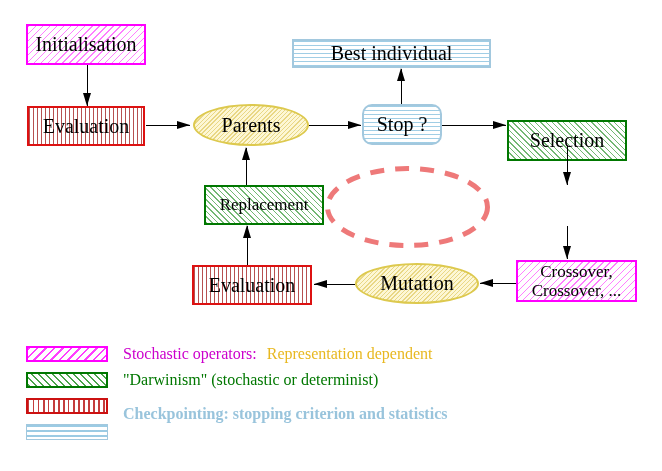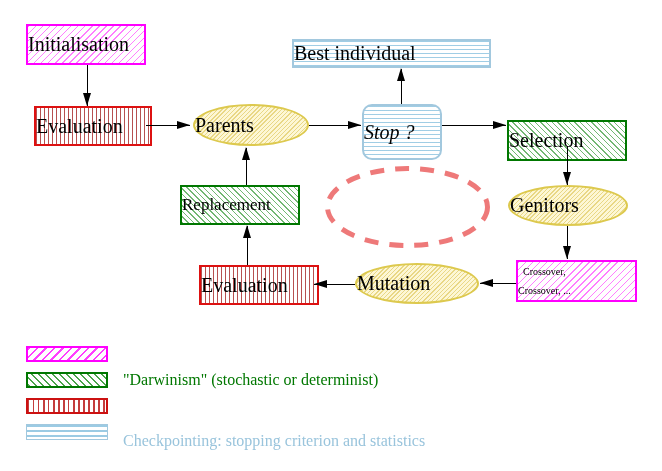--- a/index.html
+++ b/index.html
@@ -8,20 +8,21 @@
     width: 662px;
     height: 471px;
     background: #ffffff;
     font-family: "Liberation Serif", "DejaVu Serif", serif;
     overflow: hidden;
   }
   .node {
     position: absolute;
     display: flex;
     align-items: center;
+    justify-content: center;
     box-sizing: border-box;
     color: #000;
     text-align: center;
     white-space: nowrap;
   }
   .f20 { font-size: 20px; }
   .f17 { font-size: 17px; }
 
   .hatch-magenta {
     border: 2px solid #ff00ff;
@@ -29,21 +30,20 @@
     background-image: repeating-linear-gradient(135deg,
       rgba(255,0,255,0.50) 0px, rgba(255,0,255,0.50) 1px,
       transparent 1px, transparent 5px);
   }
   .stripe-red {
     border: 2px solid #dd1111;
     background-color: #fff;
     background-image: repeating-linear-gradient(90deg,
       rgba(170,50,50,0.85) 0px, rgba(170,50,50,0.85) 1px,
       transparent 1px, transparent 4px);
-    margin-left: 7px;
   }
   .hatch-green {
     border: 2px solid #007700;
     background-color: #fff;
     background-image: repeating-linear-gradient(45deg,
       rgba(0,125,0,0.55) 0px, rgba(0,125,0,0.55) 1px,
       transparent 1px, transparent 4px);
   }
   .stripe-cyan {
     border: 2px solid #a2c8de;
@@ -69,21 +69,21 @@
   .ah-left  { border-top: 4px solid transparent; border-bottom: 4px solid transparent; border-right: 13px solid #000; }
   .ah-up    { border-left: 4px solid transparent; border-right: 4px solid transparent; border-bottom: 13px solid #000; }
   .ah-down  { border-left: 4px solid transparent; border-right: 4px solid transparent; border-top: 13px solid #000; }
 
   .gen-text {
     position: absolute;
     color: #e87878;
     font-size: 22px;
     display: flex; align-items: center; justify-content: center;
   }
-  .two-line { line-height: 19px; font-size: 10px; white-space: nowrap; }
+  .two-line { line-height: 19px; font-size: 17px; white-space: nowrap; }
 
   .legend-swatch { position: absolute; box-sizing: border-box; width: 82px; height: 16px; }
   .sw-magenta {
     border: 2px solid #ff00ff;
     background-image: repeating-linear-gradient(135deg,
       rgba(255,0,255,0.75) 0px, rgba(255,0,255,0.75) 1.5px,
       transparent 1.5px, transparent 6px);
   }
   .sw-green {
     border: 2px solid #007700;
@@ -130,48 +130,45 @@
   </div>
 
   <div class="node ellipse-yellow f20" style="left:193px; top:104px; width:116px; height:42px;">
     <span>Parents</span>
   </div>
 
   <div class="node stripe-cyan f20" style="left:292px; top:39px; width:199px; height:29px;">
     <span>Best individual</span>
   </div>
 
-  <div class="node stripe-cyan rounded f20" style="left:362px; top:104px; width:80px; height:56px;font-style:italic;">
+  <div class="node stripe-cyan rounded f20" style="left:362px; top:104px; width:80px; height:41px;">
     <span>Stop ?</span>
   </div>
 
   <div class="node hatch-green f20" style="left:507px; top:105px; width:120px; height:41px;margin-top:15px;">
     <span>Selection</span>
   </div>
 
-  <div class="node ellipse-yellow f20" style="left:508px; top:185px; width:120px; height:41px;">
-    <span>Genitors</span>
-  </div>
 
   <div class="node hatch-magenta" style="left:516px; top:260px; width:121px; height:42px;">
     <div class="two-line">
       <div>Crossover,</div>
       <div>Crossover, ...</div>
     </div>
   </div>
 
   <div class="node ellipse-yellow f20" style="left:355px; top:263px; width:124px; height:41px;">
     <span>Mutation</span>
   </div>
 
   <div class="node stripe-red f20" style="left:192px; top:265px; width:120px; height:40px;">
     <span>Evaluation</span>
   </div>
 
-  <div class="node hatch-green f17" style="left:180px; top:185px; width:120px; height:40px;">
+  <div class="node hatch-green f17" style="left:204px; top:185px; width:120px; height:40px;">
     <span>Replacement</span>
   </div>
 
   <svg style="position:absolute; left:324px; top:165px;" width="167" height="84">
     <ellipse cx="83.5" cy="42" rx="80" ry="38.5" fill="none" stroke="#ee7979" stroke-width="5" stroke-dasharray="14 11"></ellipse>
   </svg>
 
   <div class="vline" style="left:87px; top:65px; height:41px;"></div>
   <div class="hline" style="left:146px; top:125px; width:44px;"></div>
   <div class="hline" style="left:309px; top:125px; width:52px;"></div>
@@ -190,22 +187,25 @@
   <div class="ah ah-up" style="left:397px; top:68px;"></div>
   <div class="ah ah-right" style="left:493px; top:121px;"></div>
   <div class="ah ah-down" style="left:563px; top:172px;"></div>
   <div class="ah ah-down" style="left:563px; top:246px;"></div>
   <div class="ah ah-left" style="left:480px; top:279px;"></div>
   <div class="ah ah-left" style="left:314px; top:280px;"></div>
   <div class="ah ah-up" style="left:243px; top:225px;"></div>
   <div class="ah ah-up" style="left:242px; top:147px;"></div>
 
   <div class="legend-swatch sw-magenta" style="left:26px; top:346px;"></div>
+  <div class="legend-label" style="top:344px;">
+    <span class="c-magenta">Stochastic operators:</span><span class="c-gold">Representation dependent</span>
+  </div>
 
   <div class="legend-swatch sw-green" style="left:26px; top:372px;"></div>
   <div class="legend-label c-green" style="top:370px;">"Darwinism" (stochastic or determinist)</div>
 
   <div class="legend-swatch sw-red" style="left:26px; top:398px;"></div>
 
   <div class="legend-swatch sw-cyan" style="left:26px; top:424px;"></div>
-  <div class="legend-label c-cyan" style="top:431px;">Checkpointing: stopping criterion and statistics</div>
+  <div class="legend-label c-cyan" style="top:404px;font-weight:bold;">Checkpointing: stopping criterion and statistics</div>
 
 </div>
 
 </body></html>

